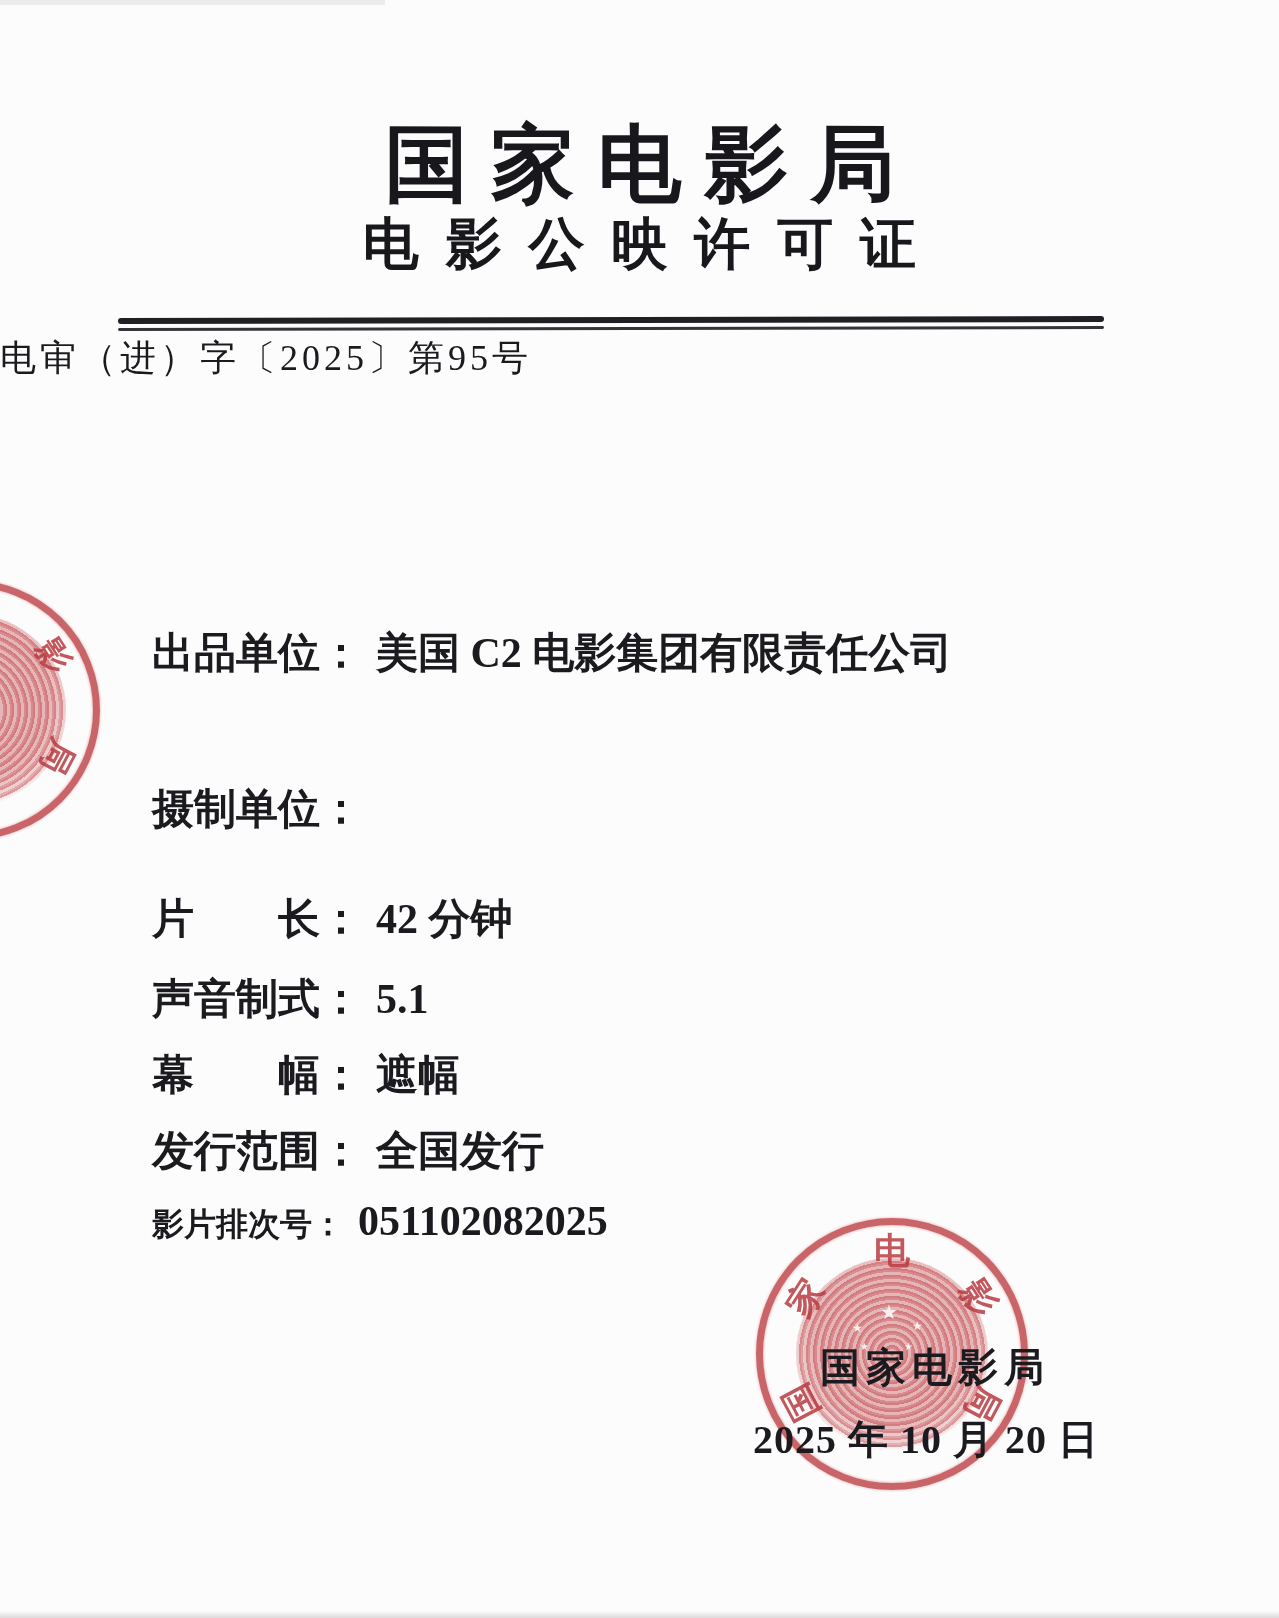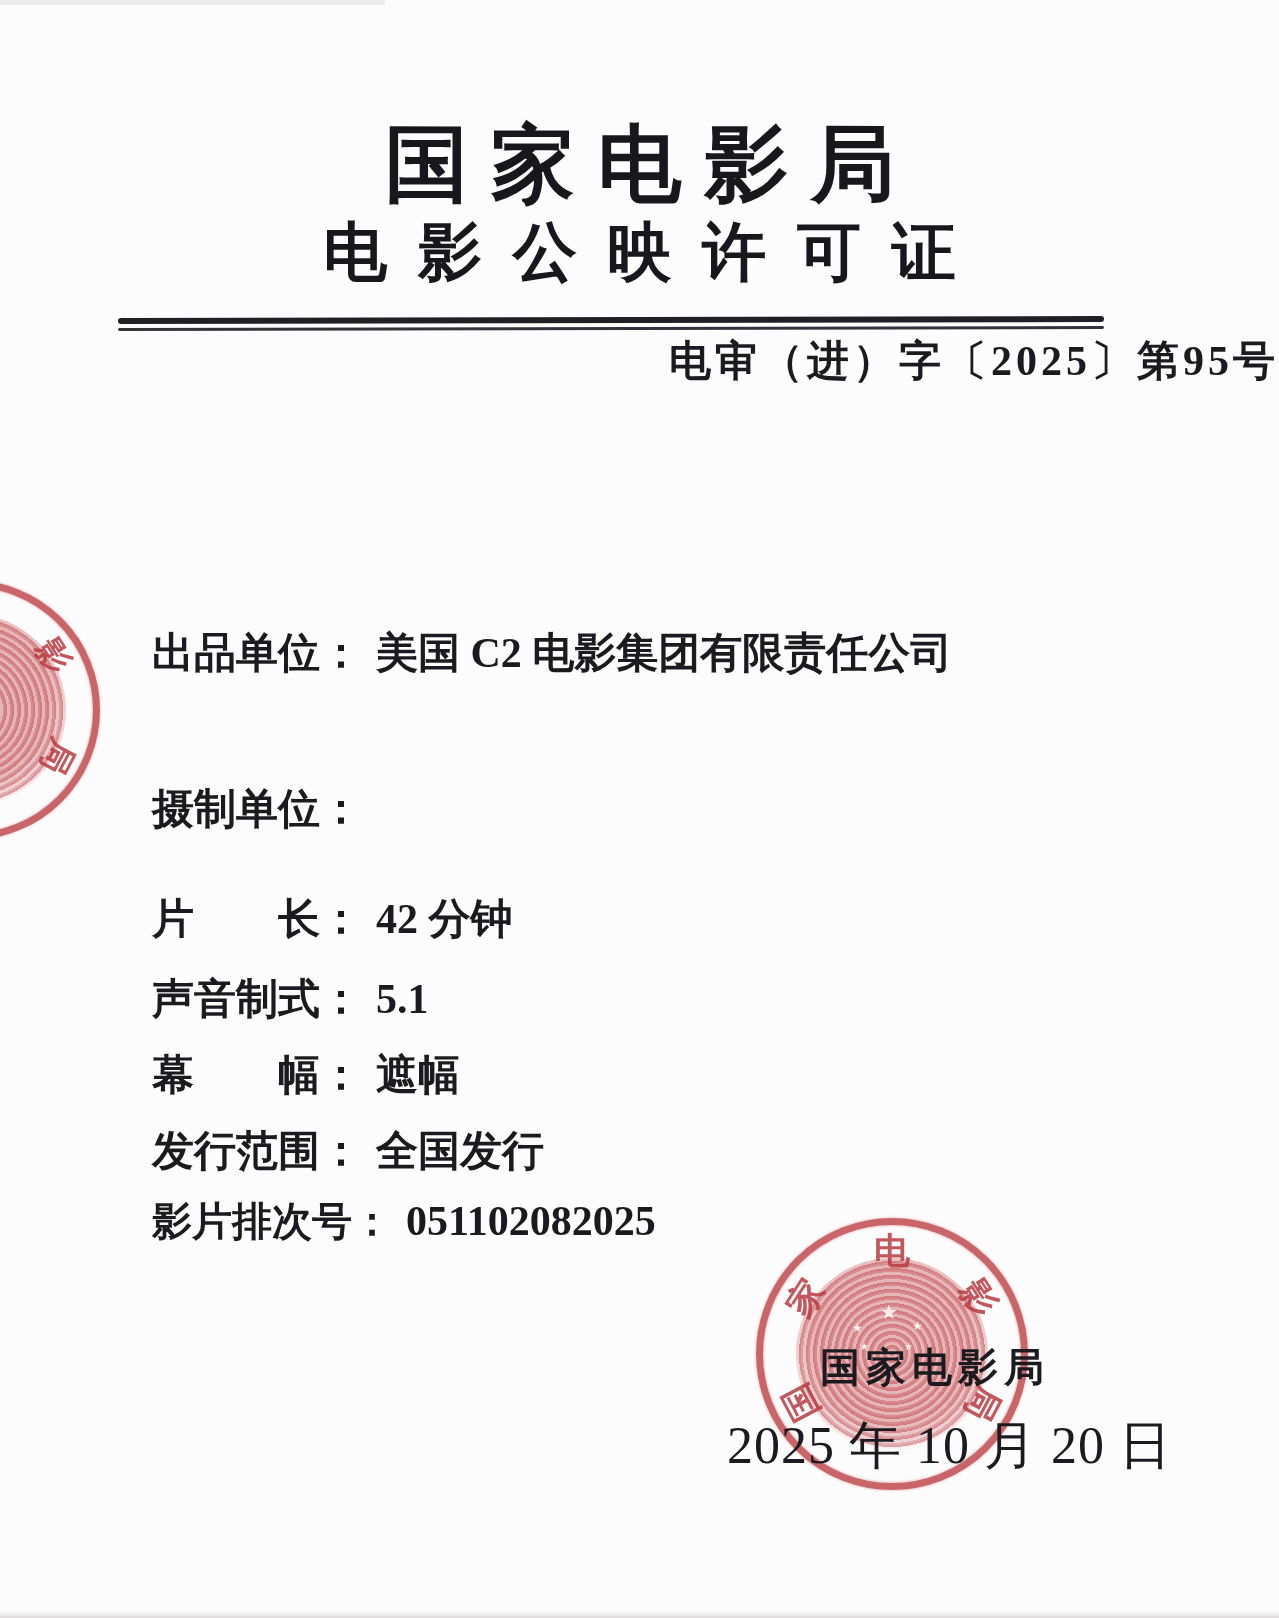--- a/index.html
+++ b/index.html
@@ -16,40 +16,40 @@
   .edge-bottom{position:absolute;left:0;top:1611px;width:1279px;height:7px;
     background:linear-gradient(#fdfcfc,#dcdadb);}
 
   
   .t1,.t2{
     position:absolute;left:0;width:100%;text-align:center;
     font-family:"Liberation Sans","DejaVu Sans",sans-serif;
     font-weight:900;color:#17171c;white-space:nowrap;line-height:1;
   }
   .t1{top:122px;font-size:84px;letter-spacing:.27em;padding-left:.27em;box-sizing:border-box;}
-  .t2{top:220px;font-size:64px;letter-spacing:.48em;padding-left:.48em;box-sizing:border-box;}
+  .t2{top:220px;font-size:56px;letter-spacing:.48em;padding-left:.48em;box-sizing:border-box;font-family:Liberation Mono, monospace;}
 
   
   .rule{position:absolute;left:118px;top:317px;width:986px;}
   .rule .r1{height:6px;background:#1f1f24;border-radius:3px;transform:rotate(-.12deg);}
   .rule .r2{height:3px;background:#33333a;border-radius:2px;margin-top:4px;transform:rotate(-.12deg);}
 
   
   .permit{
-    position:absolute;left:0;top:340px;width:100%;text-align:right;
-    font-size:42px;font-weight:700;letter-spacing:4px;line-height:1;white-space:nowrap;
+    position:absolute;left:0;top:340px;width:100%;text-align:left;
+    font-size:36px;font-weight:400;letter-spacing:4px;line-height:1;white-space:nowrap;
   }
 
   
   .row{position:absolute;left:152px;font-size:42px;line-height:1;white-space:nowrap;z-index:3;}
   .row .lbl{font-weight:700;}
   .row .colon{font-weight:700;}
   .row .val{font-weight:700;margin-left:14px;}
   .row.hei .lbl,.row.hei .colon{
-    font-family:Liberation Mono, monospace;font-weight:800;font-size:40px;
+    font-family:Liberation Mono, monospace;font-weight:800;font-size:32px;
   }
   .r-title{top:478px;}
   .r-producer{top:632px;}
   .r-studio{top:788px;}
   .r-length{top:898px;}
   .r-sound{top:978px;}
   .r-screen{top:1054px;}
   .r-dist{top:1130px;}
   .r-serial{top:1200px;}
 
@@ -73,21 +73,21 @@
   .star{position:absolute;color:rgba(255,252,250,.9);line-height:1;z-index:1;}
   .star.s1{left:124px;top:84px;font-size:20px;}
   .star.s2{left:96px;top:104px;font-size:12px;}
   .star.s3{left:156px;top:102px;font-size:12px;}
   .star.s4{left:104px;top:124px;font-size:10px;}
   .star.s5{left:148px;top:124px;font-size:10px;}
 
   
   .seal-issuer{position:absolute;left:820px;top:1348px;font-size:40px;font-weight:700;
     letter-spacing:6px;line-height:1;z-index:4;white-space:nowrap;}
-  .seal-date{position:absolute;left:727px;top:1420px;font-size:52px;font-weight:400;
+  .seal-date{position:absolute;left:753px;top:1420px;font-size:40px;font-weight:700;
     letter-spacing:1px;line-height:1;z-index:4;white-space:nowrap;}
 </style>
 </head>
 <body>
 
 <div class="page">
 
   <div class="edge-top"></div>
   <div class="edge-bottom"></div>
 

